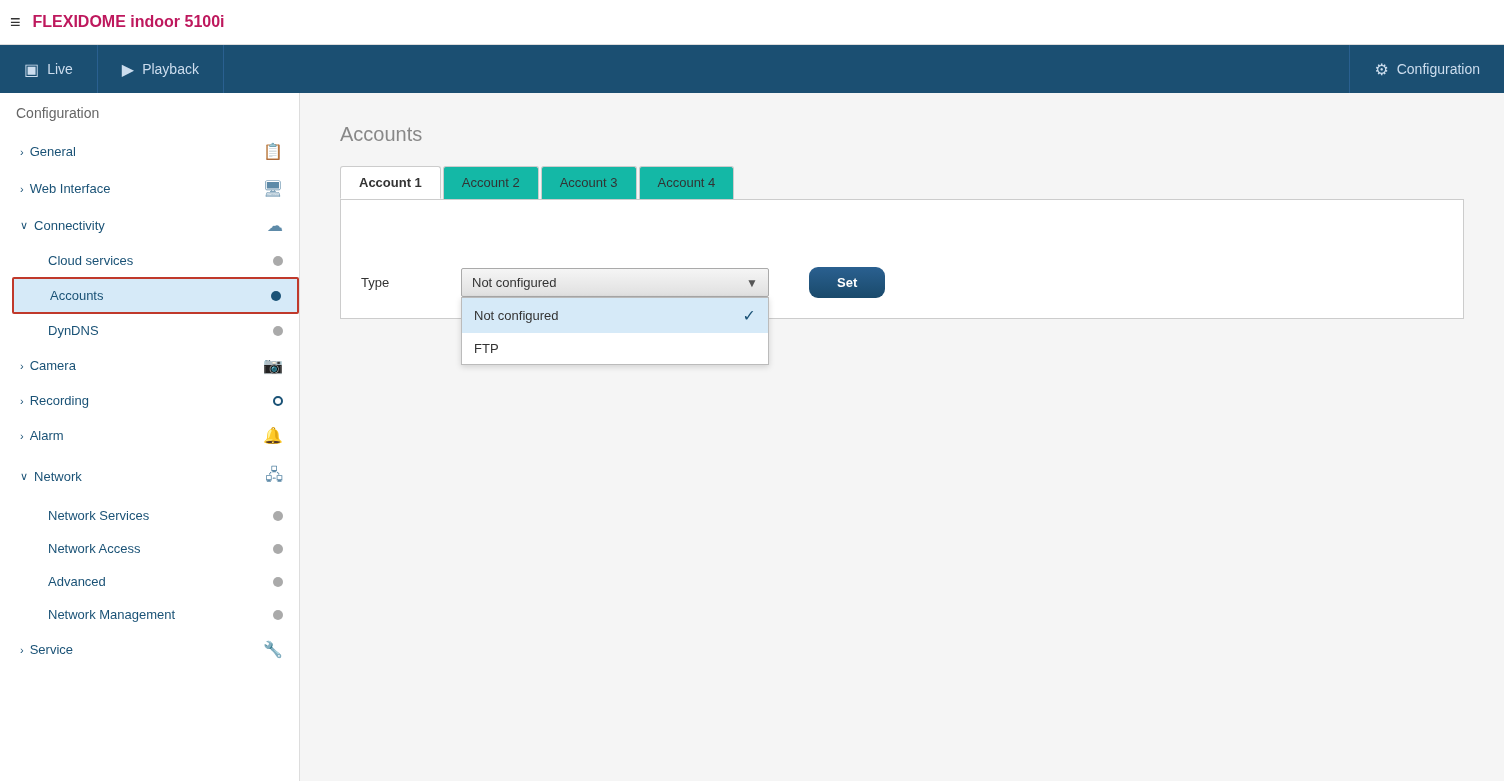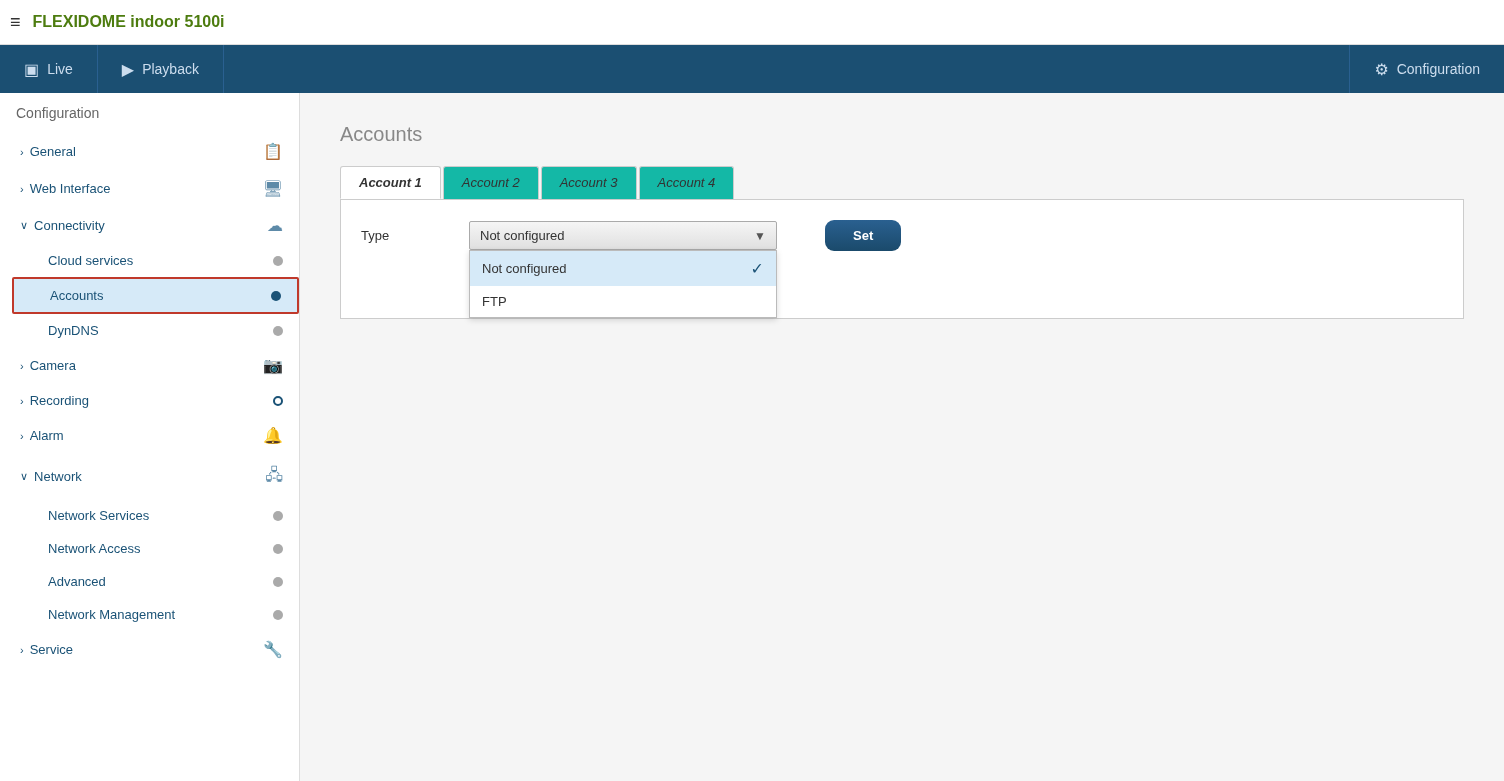--- a/index.html
+++ b/index.html
@@ -16,21 +16,21 @@
     }
     .topbar-menu-icon {
       font-size: 18px;
       cursor: pointer;
       margin-right: 12px;
       color: #333;
     }
     .topbar-title {
       font-size: 16px;
       font-weight: bold;
-      color: #4d7c0f;
+      color: #be185d;
       flex: 1;
     }
 
     
     .navtabs {
       display: flex;
       background: #1b4f72;
       height: 48px;
       align-items: stretch;
     }
@@ -135,21 +135,20 @@
       font-size: 20px;
       color: #888;
       font-weight: normal;
       margin-bottom: 20px;
     }
 
     
     .account-tabs {
       display: flex;
       border-bottom: none;
-      font-style: italic;
     }
     .account-tab {
       padding: 8px 18px;
       cursor: pointer;
       border: 1px solid #ccc;
       border-bottom: none;
       background: #14b8a6;
       color: #333;
       font-size: 13px;
       margin-right: 2px;
@@ -167,21 +166,22 @@
     .account-box {
       background: #fff;
       border: 1px solid #ccc;
       padding: 20px;
       min-height: 120px;
       position: relative;
     }
     .type-row {
       display: flex;
       align-items: center;
-      gap: 28px;
+      gap: 20px;
+      margin-top: 47px;
     }
     .type-label {
       color: #333;
       font-size: 13px;
       width: 80px;
     }
 
     
     .dropdown-wrapper {
       position: relative;

